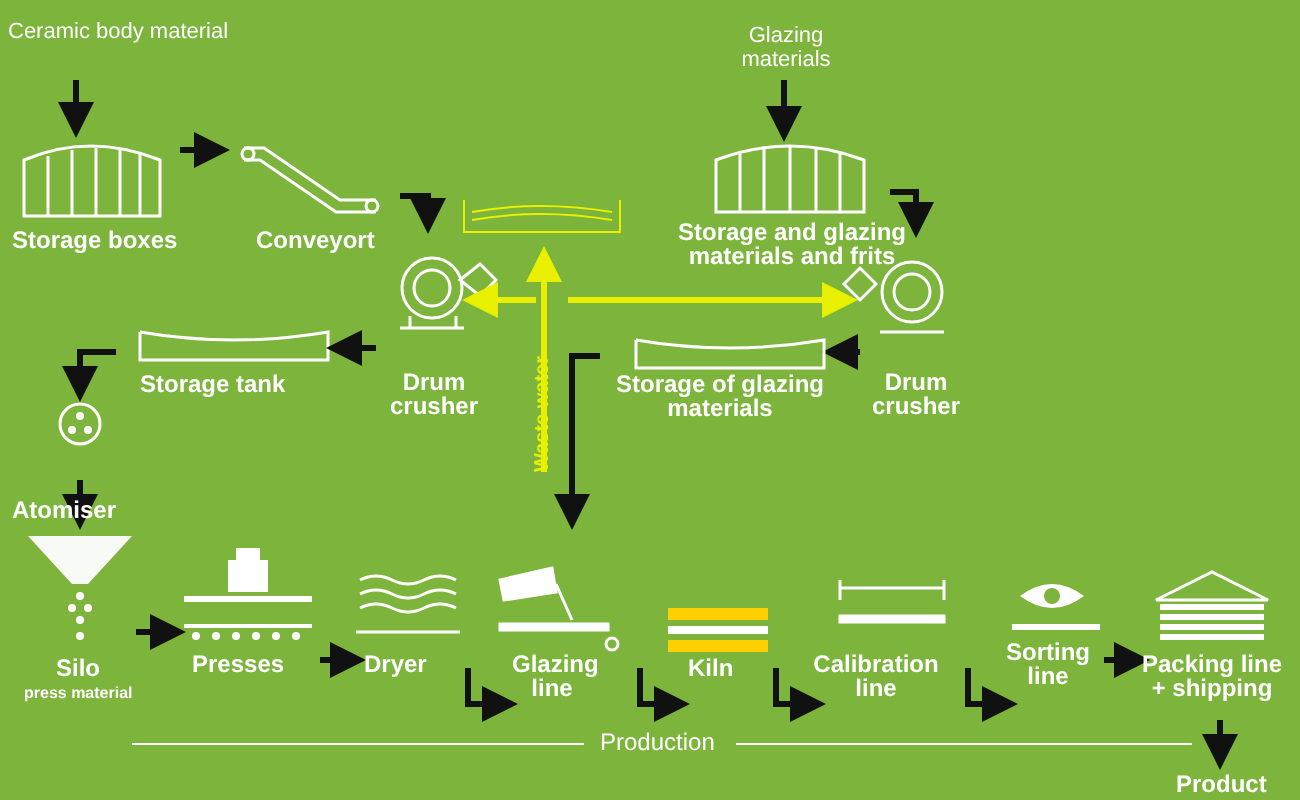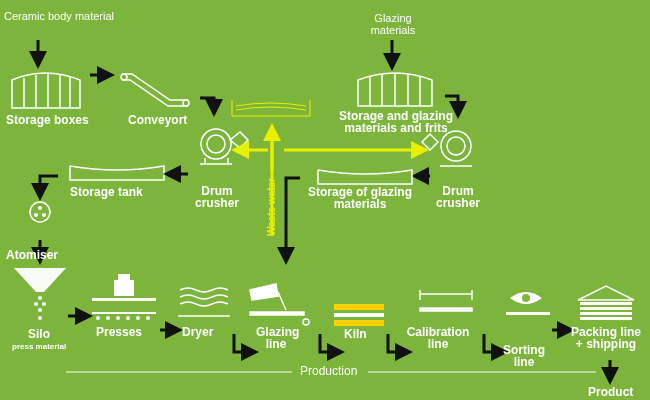--- a/index.html
+++ b/index.html
@@ -185,17 +185,17 @@
 <div class="lbl c" style="left:360px;top:186px;width:110px;white-space:normal;">Storage of glazing materials</div>
 <div class="lbl" style="left:6px;top:224px;margin-top:25px;">Atomiser</div>
 <div class="vert" style="left:266px;top:236px;">Waste water</div>
 <div class="lbl" style="left:28px;top:328px;">Silo</div>
 <div class="lbl small" style="left:12px;top:342px;">press material</div>
 <div class="lbl" style="left:96px;top:326px;">Presses</div>
 <div class="lbl" style="left:182px;top:326px;">Dryer</div>
 <div class="lbl c" style="left:276px;top:326px;width:40px;white-space:normal;">Glazing line</div>
 <div class="lbl" style="left:344px;top:328px;">Kiln</div>
 <div class="lbl c" style="left:438px;top:326px;width:70px;white-space:normal;">Calibration line</div>
-<div class="lbl c" style="left:524px;top:344px;width:44px;white-space:normal;">Sorting line</div>
+<div class="lbl c" style="left:524px;top:320px;width:44px;white-space:normal;">Sorting line</div>
 <div class="lbl c" style="left:606px;top:326px;width:80px;white-space:normal;">Packing line + shipping</div>
 <div class="lbl n" style="left:300px;top:365px;">Production</div>
 <div class="lbl" style="left:588px;top:386px;">Product</div>
 </div>
 
 </body></html>

